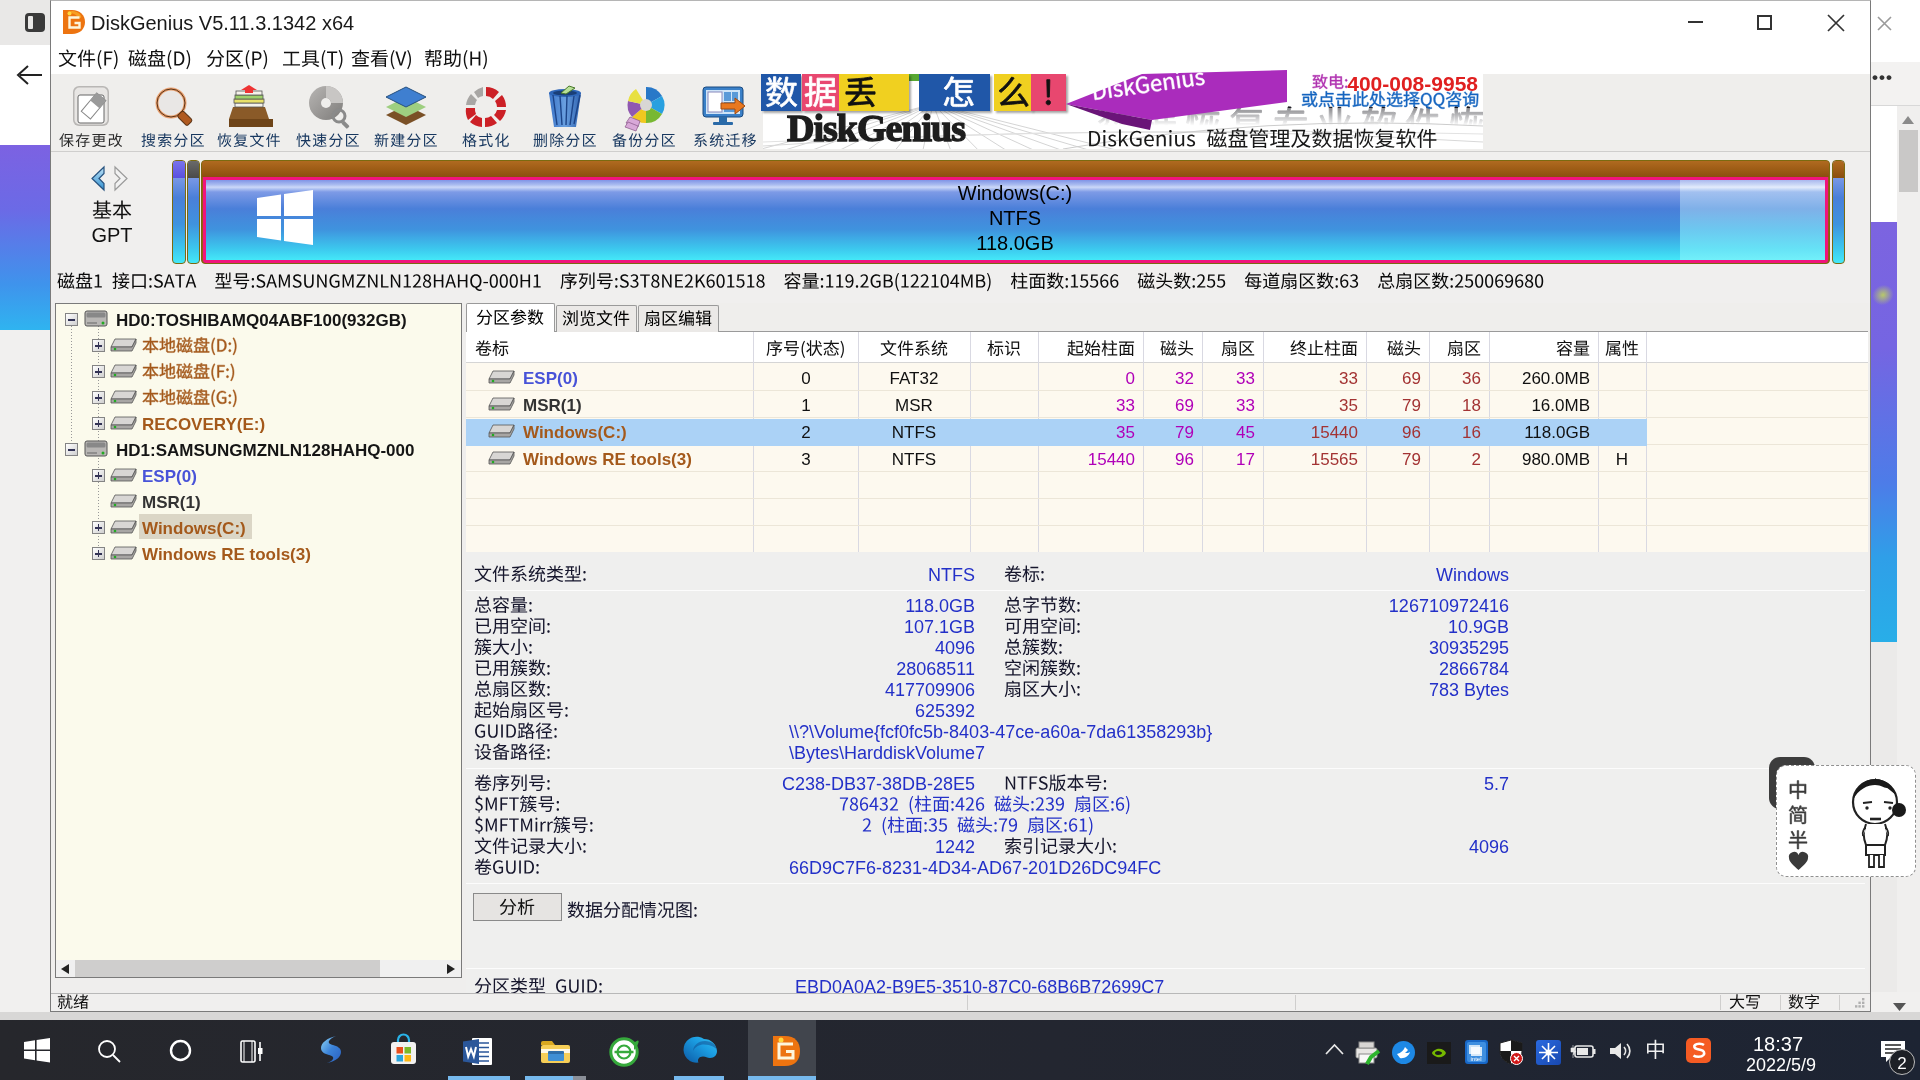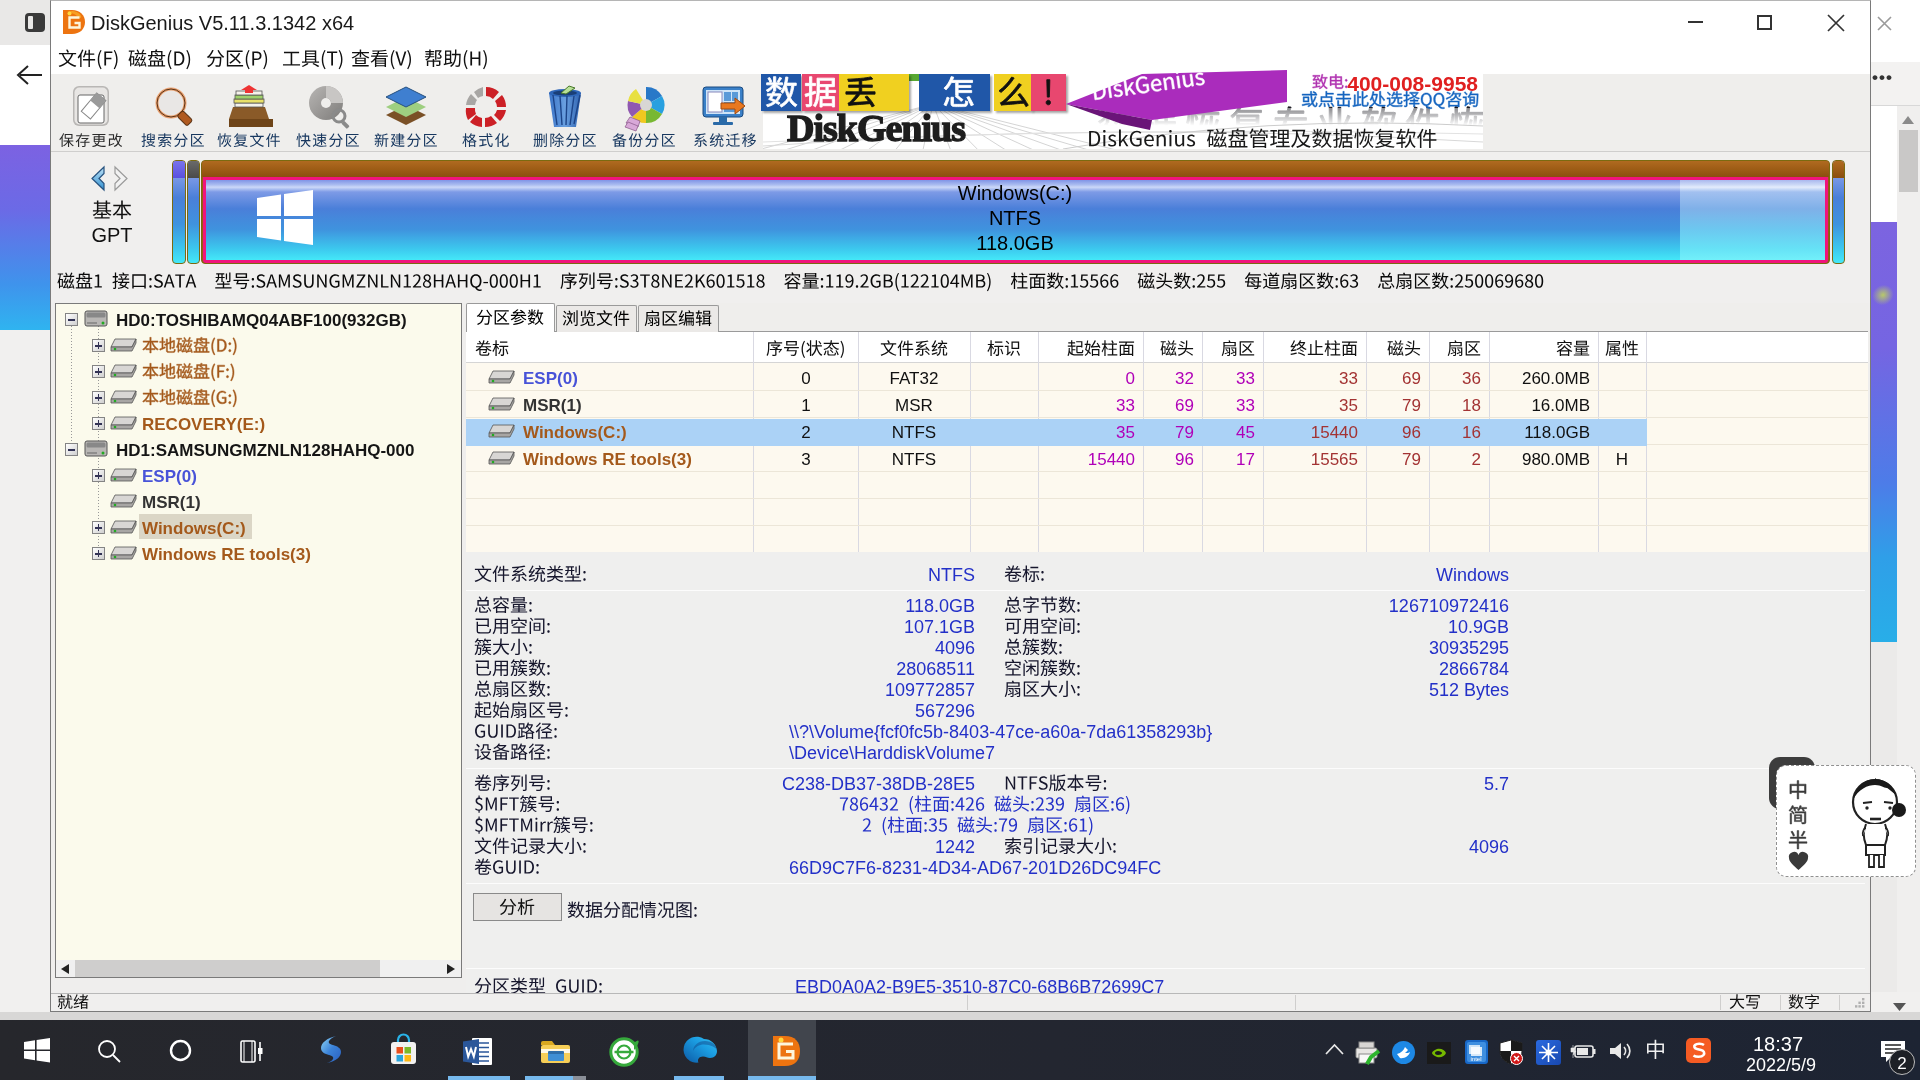--- a/index.html
+++ b/index.html
@@ -1177,42 +1177,42 @@
     <span style="position:absolute;right:411.0px;top:660.1px;font-family:&quot;Liberation Sans&quot;,sans-serif;font-size:18px;font-weight:400;color:#2330c8;line-height:1;white-space:pre;">2866784</span>
     <svg class="t" style="left:474.0px;top:678.9px;" width="77.0" height="24.3">
       <g fill="#16162c" transform="translate(0,16.6) scale(0.01800,-0.01800)">
         <use href="#u603b" x="0"></use>
         <use href="#u6247" x="1000"></use>
         <use href="#u533a" x="2000"></use>
         <use href="#u6570" x="3000"></use>
         <use href="#u003a" x="4000"></use>
       </g>
     </svg>
-    <span style="position:absolute;right:945.0px;top:681.1px;font-family:&quot;Liberation Sans&quot;,sans-serif;font-size:18px;font-weight:400;color:#2330c8;line-height:1;white-space:pre;">109772857</span>
+    <span style="position:absolute;right:945.0px;top:681.1px;font-family:&quot;Liberation Sans&quot;,sans-serif;font-size:18px;font-weight:400;color:#2330c8;line-height:1;white-space:pre;">417709906</span>
     <svg class="t" style="left:1004.0px;top:678.9px;" width="77.0" height="24.3">
       <g fill="#16162c" transform="translate(0,16.6) scale(0.01800,-0.01800)">
         <use href="#u6247" x="0"></use>
         <use href="#u533a" x="1000"></use>
         <use href="#u5927" x="2000"></use>
         <use href="#u5c0f" x="3000"></use>
         <use href="#u003a" x="4000"></use>
       </g>
     </svg>
-    <span style="position:absolute;right:411.0px;top:681.1px;font-family:&quot;Liberation Sans&quot;,sans-serif;font-size:18px;font-weight:400;color:#2330c8;line-height:1;white-space:pre;">512 Bytes</span>
+    <span style="position:absolute;right:411.0px;top:681.1px;font-family:&quot;Liberation Sans&quot;,sans-serif;font-size:18px;font-weight:400;color:#2330c8;line-height:1;white-space:pre;">783 Bytes</span>
     <svg class="t" style="left:474.0px;top:699.9px;" width="95.0" height="24.3">
       <g fill="#16162c" transform="translate(0,16.6) scale(0.01800,-0.01800)">
         <use href="#u8d77" x="0"></use>
         <use href="#u59cb" x="1000"></use>
         <use href="#u6247" x="2000"></use>
         <use href="#u533a" x="3000"></use>
         <use href="#u53f7" x="4000"></use>
         <use href="#u003a" x="5000"></use>
       </g>
     </svg>
-    <span style="position:absolute;right:945.0px;top:702.1px;font-family:&quot;Liberation Sans&quot;,sans-serif;font-size:18px;font-weight:400;color:#2330c8;line-height:1;white-space:pre;">567296</span>
+    <span style="position:absolute;right:945.0px;top:702.1px;font-family:&quot;Liberation Sans&quot;,sans-serif;font-size:18px;font-weight:400;color:#2330c8;line-height:1;white-space:pre;">625392</span>
     <svg class="t" style="left:474.0px;top:720.9px;" width="84.0" height="24.3">
       <g fill="#16162c" transform="translate(0,16.6) scale(0.01800,-0.01800)">
         <use href="#u0047" x="0"></use>
         <use href="#u0055" x="689"></use>
         <use href="#u0049" x="1410"></use>
         <use href="#u0044" x="1703"></use>
         <use href="#u8def" x="2391"></use>
         <use href="#u5f84" x="3391"></use>
         <use href="#u003a" x="4391"></use>
       </g>
@@ -1220,21 +1220,21 @@
     <span style="position:absolute;left:789.0px;top:723.1px;font-family:&quot;Liberation Sans&quot;,sans-serif;font-size:18px;font-weight:400;color:#2330c8;line-height:1;white-space:pre;">\\?\Volume{fcf0fc5b-8403-47ce-a60a-7da61358293b}</span>
     <svg class="t" style="left:474.0px;top:741.9px;" width="77.0" height="24.3">
       <g fill="#16162c" transform="translate(0,16.6) scale(0.01800,-0.01800)">
         <use href="#u8bbe" x="0"></use>
         <use href="#u5907" x="1000"></use>
         <use href="#u8def" x="2000"></use>
         <use href="#u5f84" x="3000"></use>
         <use href="#u003a" x="4000"></use>
       </g>
     </svg>
-    <span style="position:absolute;left:789.0px;top:744.1px;font-family:&quot;Liberation Sans&quot;,sans-serif;font-size:18px;font-weight:400;color:#2330c8;line-height:1;white-space:pre;">\Device\HarddiskVolume7</span>
+    <span style="position:absolute;left:789.0px;top:744.1px;font-family:&quot;Liberation Sans&quot;,sans-serif;font-size:18px;font-weight:400;color:#2330c8;line-height:1;white-space:pre;">\Bytes\HarddiskVolume7</span>
     <svg class="t" style="left:474.0px;top:772.9px;" width="77.0" height="24.3">
       <g fill="#16162c" transform="translate(0,16.6) scale(0.01800,-0.01800)">
         <use href="#u5377" x="0"></use>
         <use href="#u5e8f" x="1000"></use>
         <use href="#u5217" x="2000"></use>
         <use href="#u53f7" x="3000"></use>
         <use href="#u003a" x="4000"></use>
       </g>
     </svg>
     <span style="position:absolute;right:945.0px;top:775.1px;font-family:&quot;Liberation Sans&quot;,sans-serif;font-size:18px;font-weight:400;color:#2330c8;line-height:1;white-space:pre;">C238-DB37-38DB-28E5</span>

